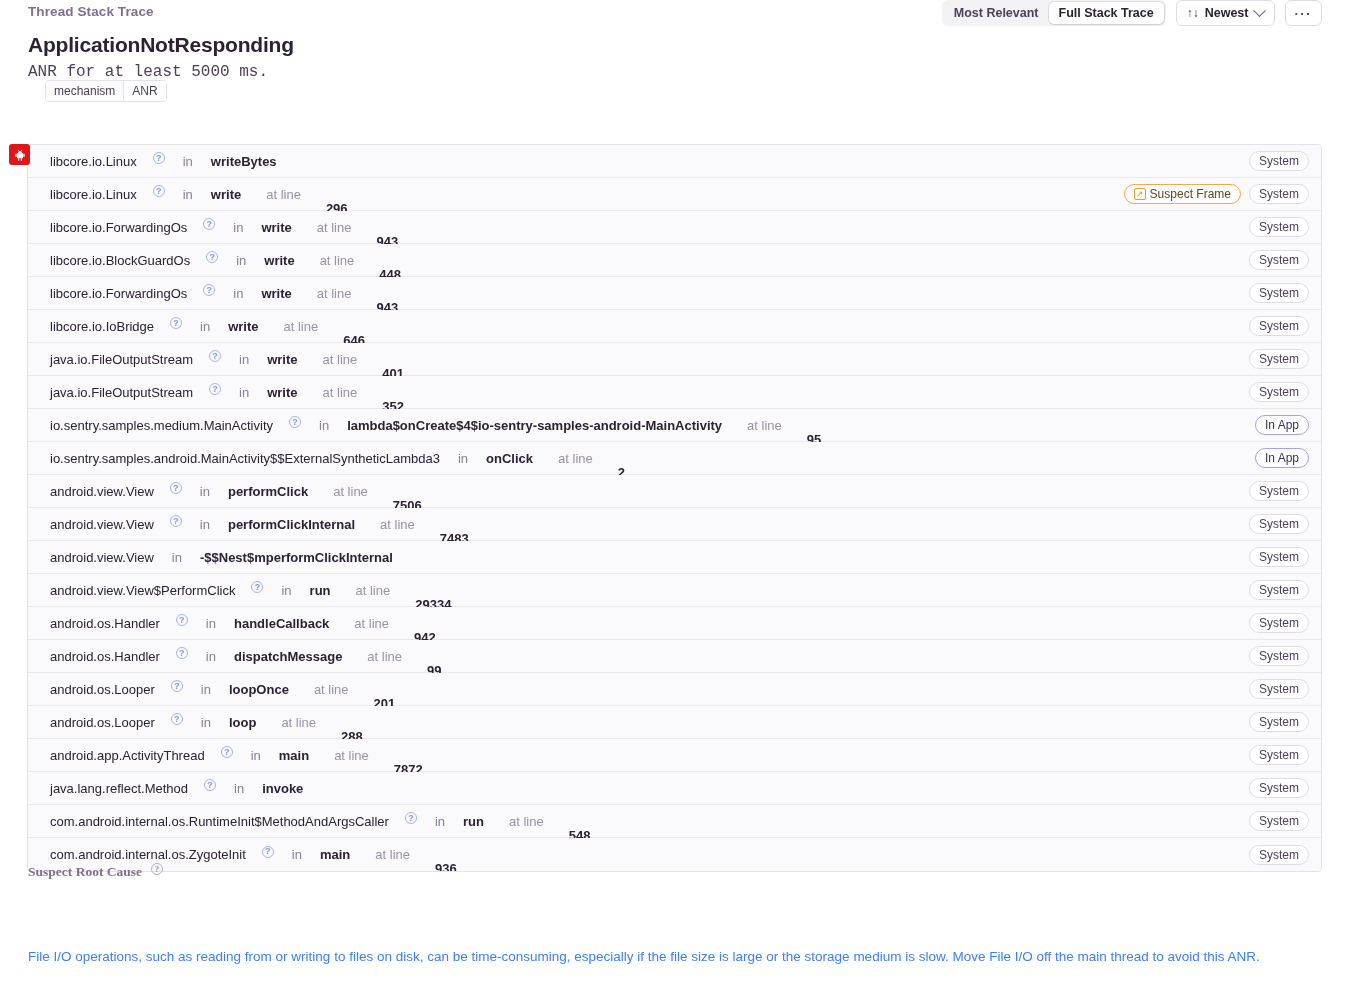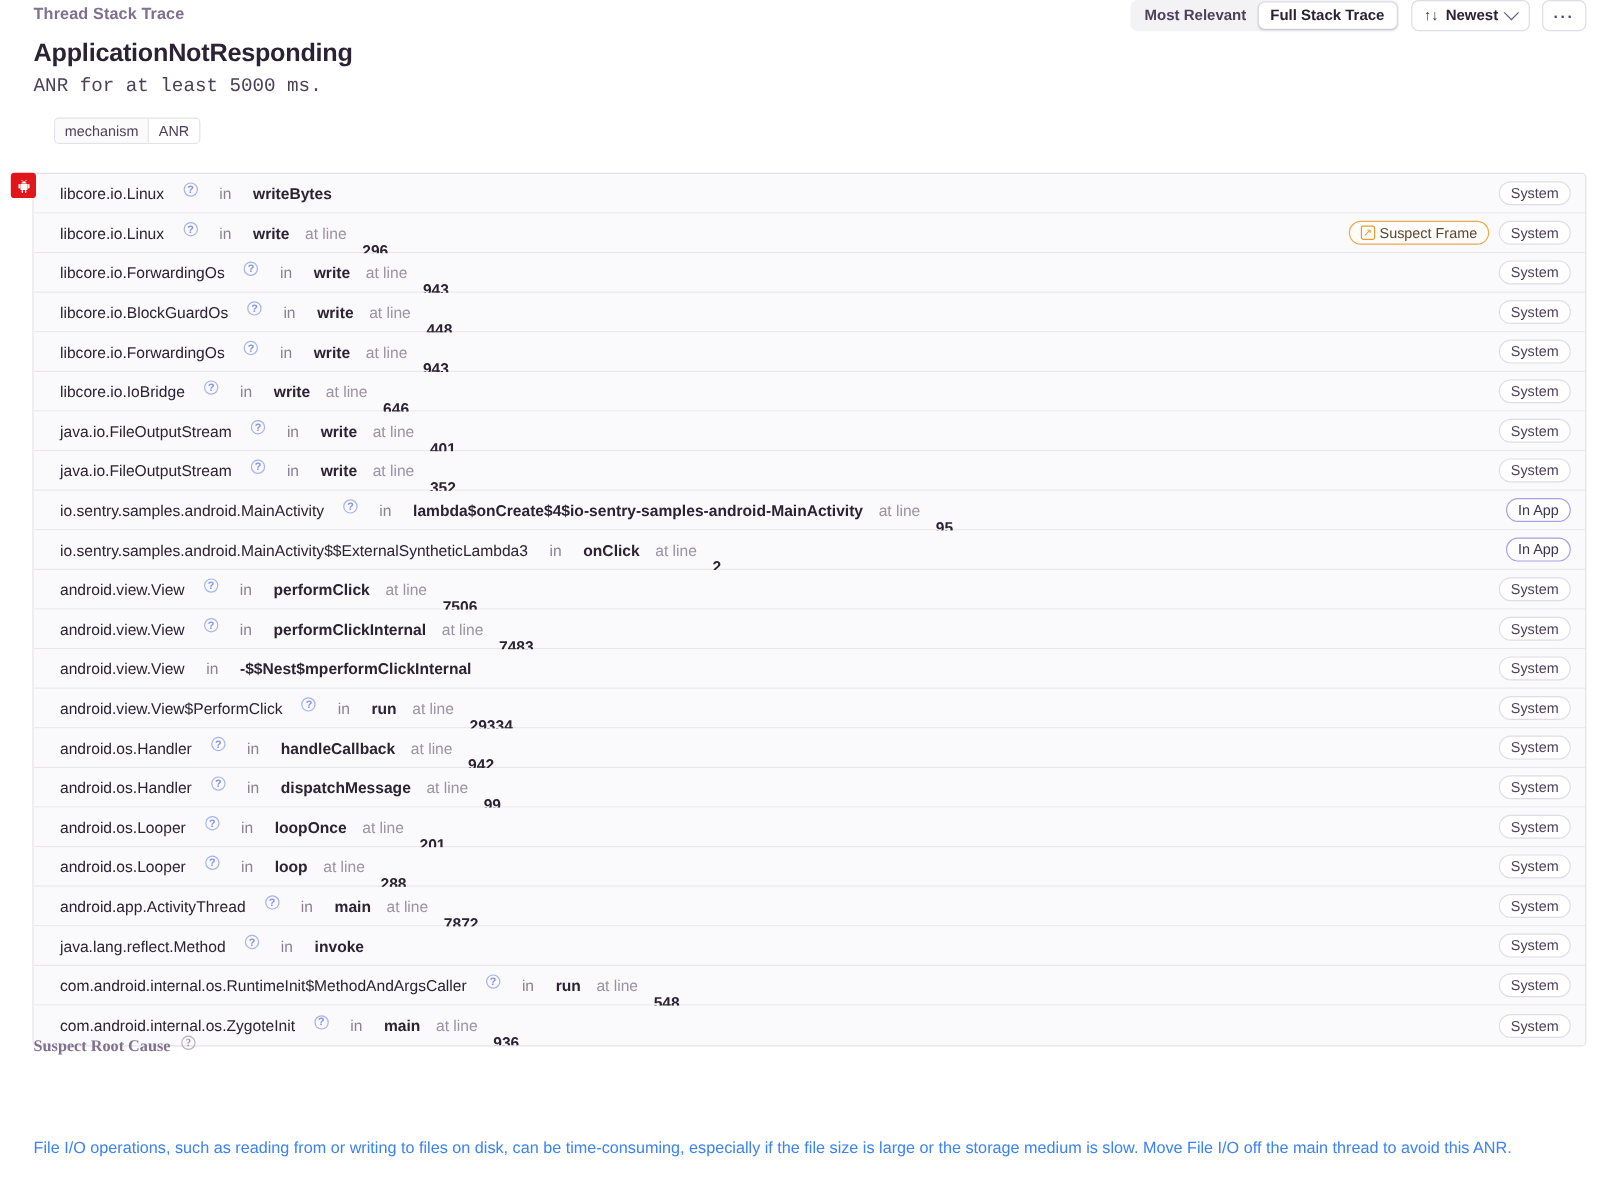--- a/index.html
+++ b/index.html
@@ -64,21 +64,21 @@
     font-size: 21px; font-weight: bold; color: #2b2233;
     letter-spacing: -0.2px;
   }
   .subtitle {
     position: absolute; left: 28px; top: 63px;
     font-family: "Liberation Mono", monospace;
     font-size: 16px; color: #4d4158;
   }
 
   
-  .tags { position: absolute; left: 28px; top: 98px; display: flex; padding-left: 17px; }
+  .tags { position: absolute; left: 28px; top: 80px; display: flex; padding-left: 17px; }
   .tag-pill {
     display: flex; align-items: stretch; height: 22px;
     border: 1px solid #e4e1e9; border-radius: 4px; overflow: hidden;
     background: #fbfbfc;
   }
   .tag-k, .tag-v {
     display: flex; align-items: center; padding: 0 8px;
     font-size: 12px; color: #4d4158;
   }
   .tag-k { background: #fbfbfc; }
@@ -102,21 +102,21 @@
     padding: 0 12px 0 22px; cursor: pointer;
   }
   .frame-row:last-child { border-bottom: none; }
   .frame-txt {
     font-size: 13px; color: #2b2233; white-space: nowrap;
     display: flex; align-items: center; gap: 13px;
   }
   .f-module { color: #2b2233; }
   .f-in  { color: #8a8194; margin: 0 5px; }
   .f-fn  { color: #2b2233; font-weight: bold; }
-  .f-at  { color: #9a93a3; margin: 0 0; }
+  .f-at  { color: #9a93a3; margin: 0 12px; }
   .f-ln  { color: #2b2233; font-weight: bold; margin-top: 28px; }
 
   
   .qmark {
     display: inline-flex; align-items: center; justify-content: center;
     width: 12px; height: 12px; border-radius: 50%;
     border: 1px solid #a6b4ee; color: #8494e4;
     font-size: 9px; line-height: 1; font-weight: bold;
     margin-left: 3px; position: relative; top: -3px;
     flex: 0 0 auto;
@@ -309,21 +309,21 @@
             <span class="f-fn">write</span>
             <span class="f-at">at line</span>
             <span class="f-ln">352</span>
           </div>
           <div class="row-right">
             <span class="badge">System</span>
           </div>
         </div>
         <div class="frame-row">
           <div class="frame-txt">
-            <span class="f-module">io.sentry.samples.android.MainActivity</span>
+            <span class="f-module">io.sentry.samples.medium.MainActivity</span>
             <span class="qmark">?</span>
             <span class="f-in">in</span>
             <span class="f-fn">lambda$onCreate$4$io-sentry-samples-android-MainActivity</span>
             <span class="f-at">at line</span>
             <span class="f-ln">95</span>
           </div>
           <div class="row-right">
             <span class="badge inapp">In App</span>
           </div>
         </div>

